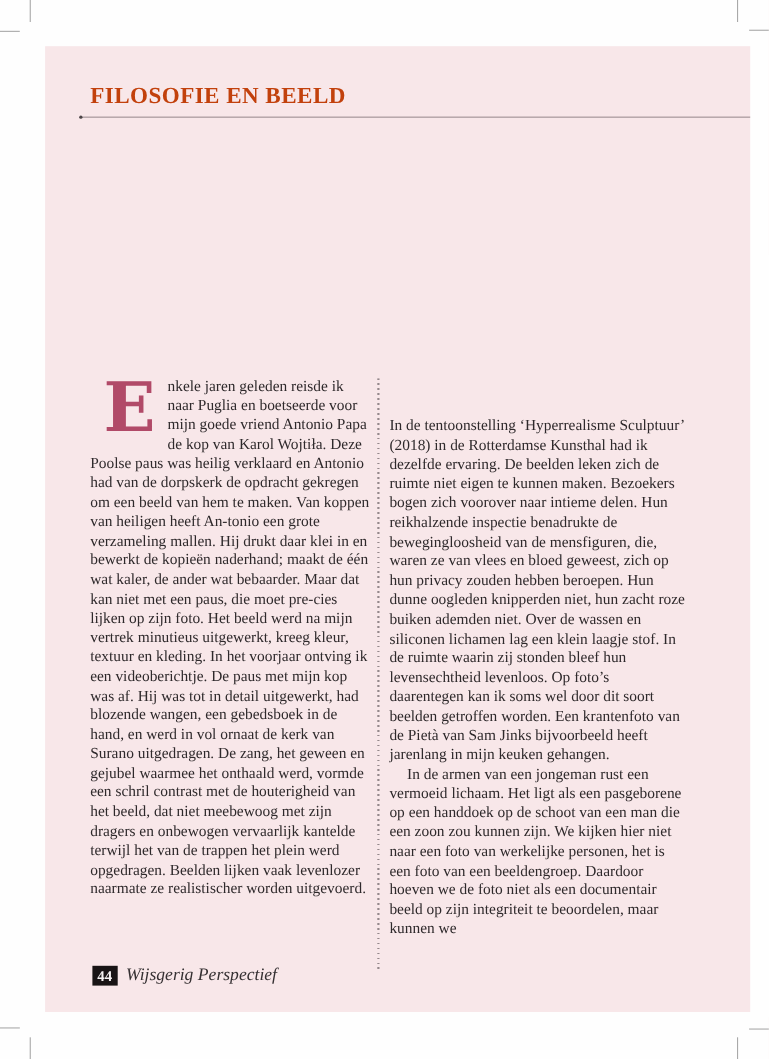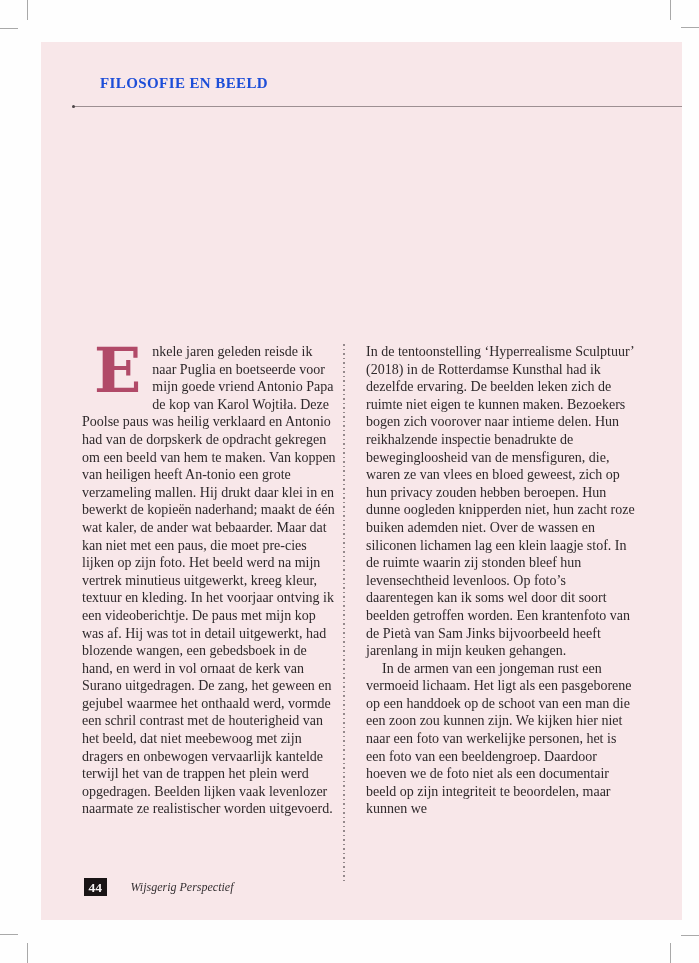--- a/index.html
+++ b/index.html
@@ -19,26 +19,26 @@
   
   .page {
     position: absolute;
     left: 41px; top: 42px;
     width: 641px; height: 878px;
     background: #f8e7e9;
   }
 
   .section-header {
     position: absolute;
-    left: 59px; top: 33px;
+    left: 41px; top: 33px;
     font-family: "Liberation Serif", serif;
     font-weight: bold;
-    font-size: 15px;
+    font-size: 21px;
     letter-spacing: 0.4px;
-    color: #1d4ed8;
+    color: #c2410c;
   }
   .header-rule {
     position: absolute;
     left: 32px; top: 64px;
     width: 609px; height: 1px;
     background: #9d8f92;
   }
   .header-rule-dot {
     position: absolute;
     left: 31px; top: 63px;
@@ -61,21 +61,21 @@
   .col {
     position: absolute;
     top: 301px;
     font-size: 14px;
     line-height: 17.6px;
     color: #2e292b;
     text-align: left;
   }
   .col p { margin: 0; }
   .col-left  { left: 41px;  width: 256px; }
-  .col-right { left: 325px; width: 270px; }
+  .col-right { left: 313px; width: 270px; margin-top: 36px; }
   .col-divider {
     position: absolute;
     left: 302px; top: 302px;
     width: 2px; height: 537px;
     background-image: repeating-linear-gradient(
       to bottom, #94888b 0px, #94888b 1.5px, transparent 1.5px, transparent 4.5px);
   }
 
   .dropcap {
     float: left;
@@ -87,33 +87,33 @@
     margin: 2px 11px 0 12px;
     color: #b14a68;
   }
   .indent { text-indent: 16px; }
 
   .footer {
     position: absolute;
     left: 43px; top: 836px;
     display: flex;
     align-items: center;
-    gap: 24px;
+    gap: 8px;
   }
   .page-number-badge {
     background: #191415;
     color: #f6f2f3;
     font-weight: bold;
     font-size: 13.5px;
     line-height: 1;
     padding: 2.5px 4.5px 2px 4.5px;
   }
   .journal-name {
     font-style: italic;
-    font-size: 12px;
+    font-size: 16px;
     color: #353032;
   }
 </style>
 </head>
 <body>
 
 <div class="crop v" style="left:27px; top:0;"></div>
 <div class="crop h" style="left:0; top:28px;"></div>
 <div class="crop v" style="left:670px; top:0;"></div>
 <div class="crop h" style="left:681px; top:27px;"></div>

